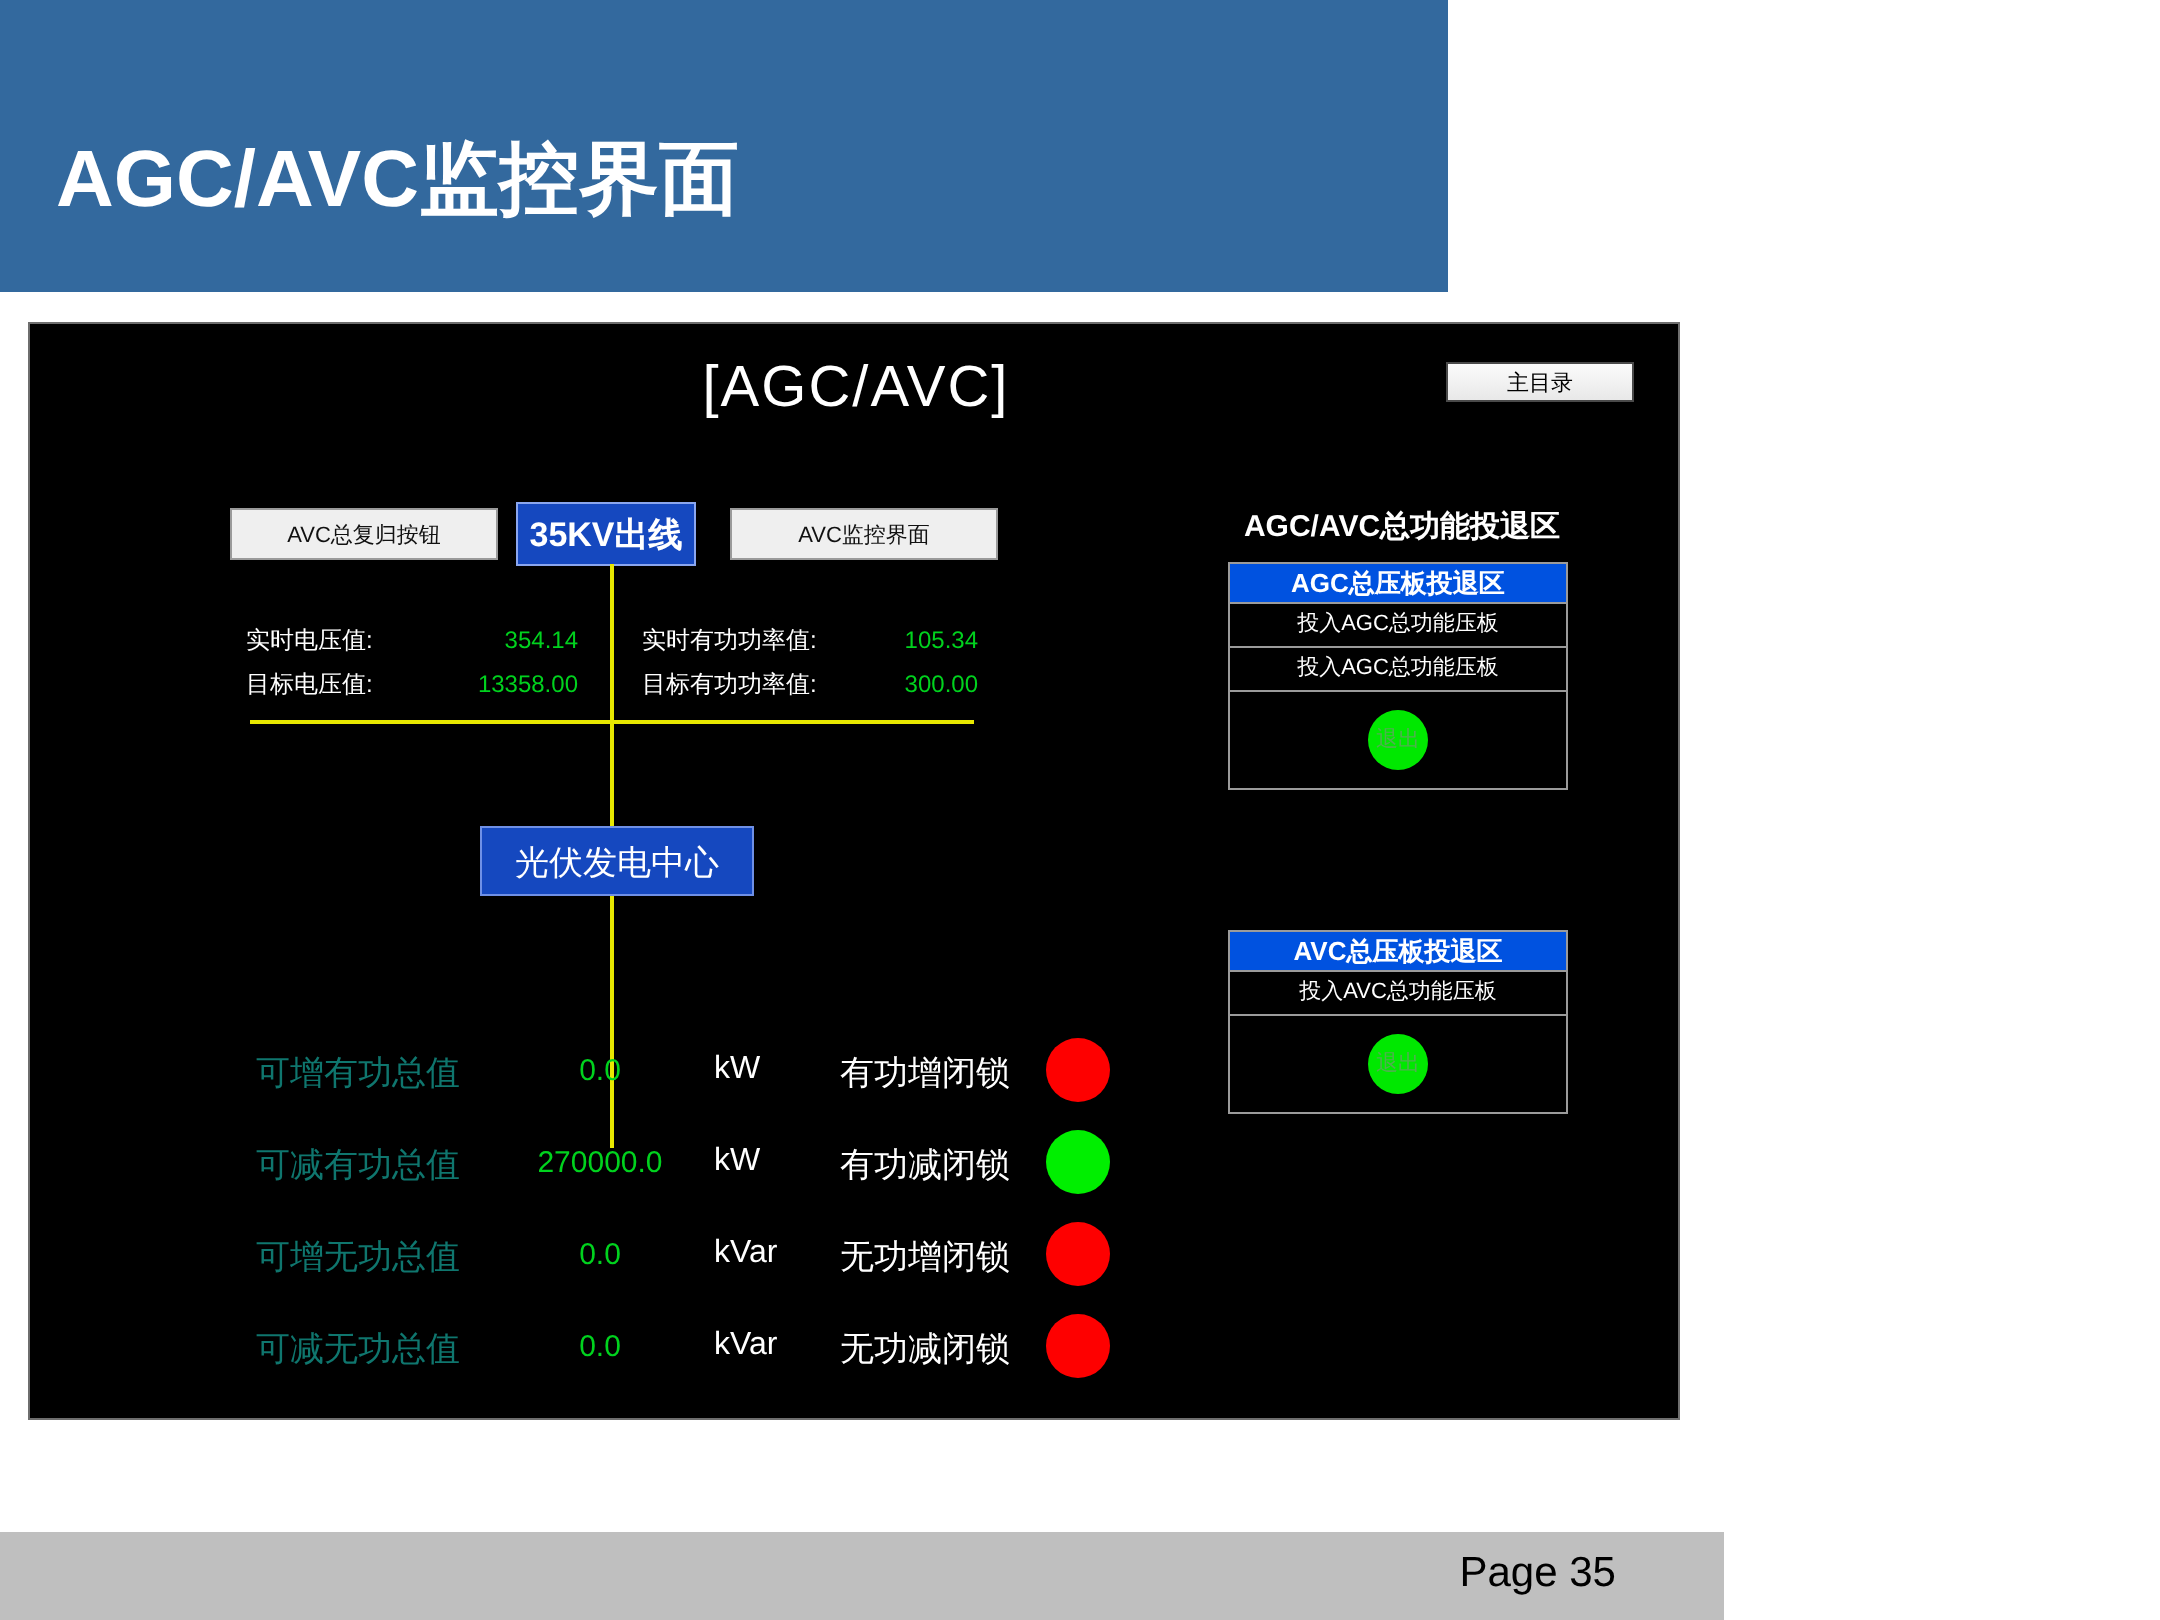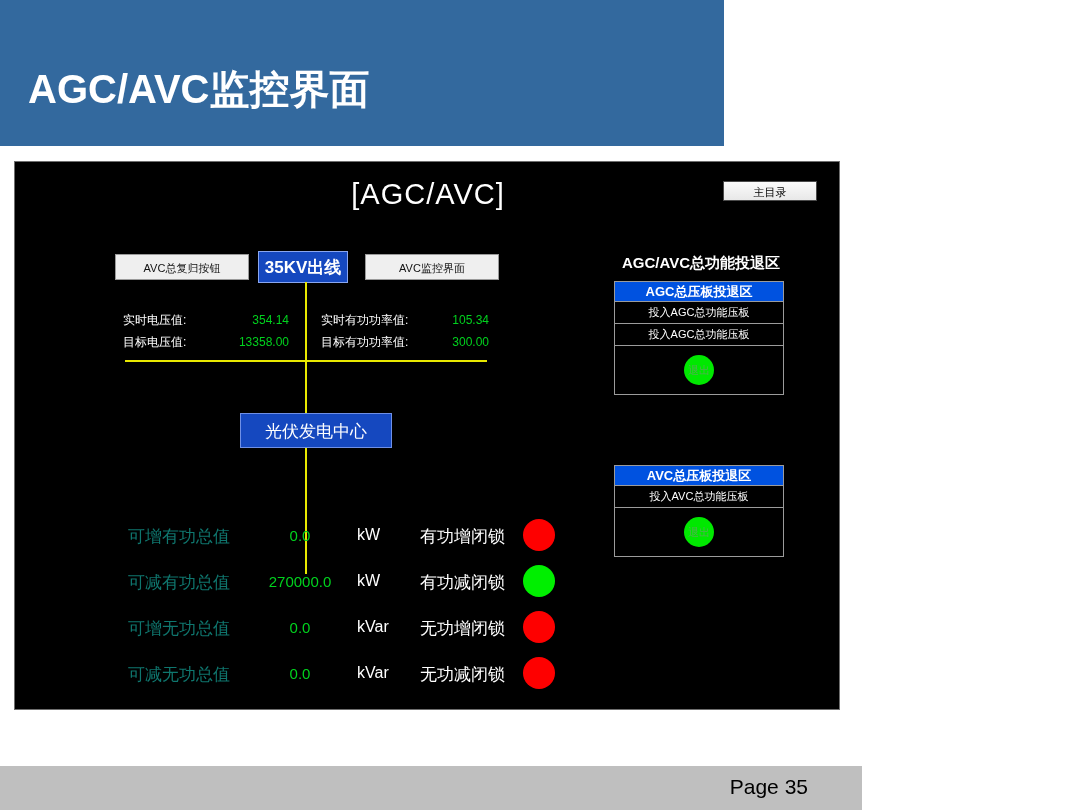--- a/index.html
+++ b/index.html
@@ -123,21 +123,21 @@
     top: 198px;
     width: 362px;
     height: 2px;
     background: #e8e800;
   }
 
   #btn-pv-center {
     position: absolute;
     left: 225px;
     top: 251px;
-    width: 152px;
+    width: 137px;
     height: 35px;
     line-height: 35px;
     text-align: center;
     background: #1548bf;
     border: 1px solid #6f90e6;
     box-sizing: border-box;
     color: #ffffff;
     font-size: 17px;
   }
 

